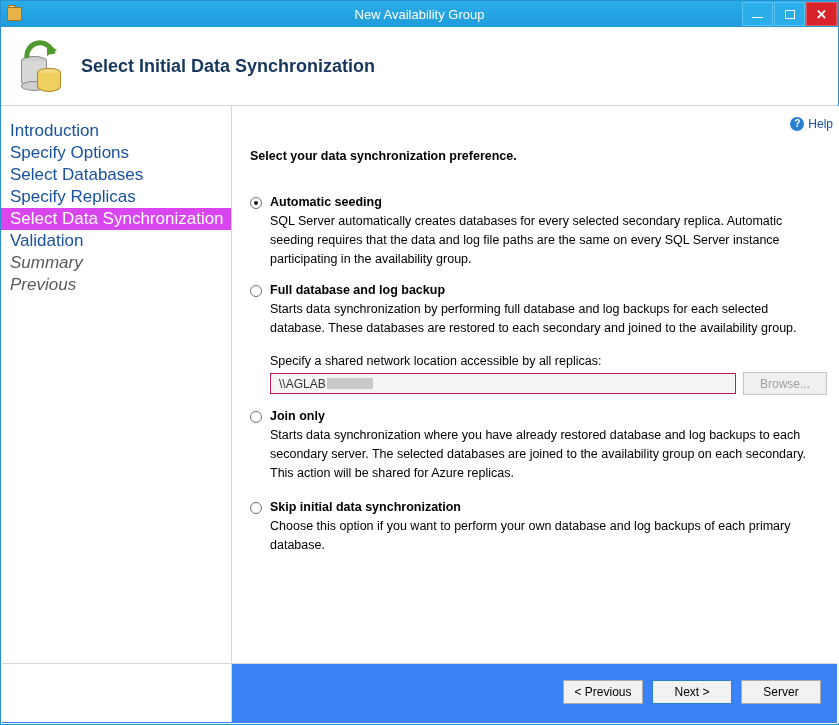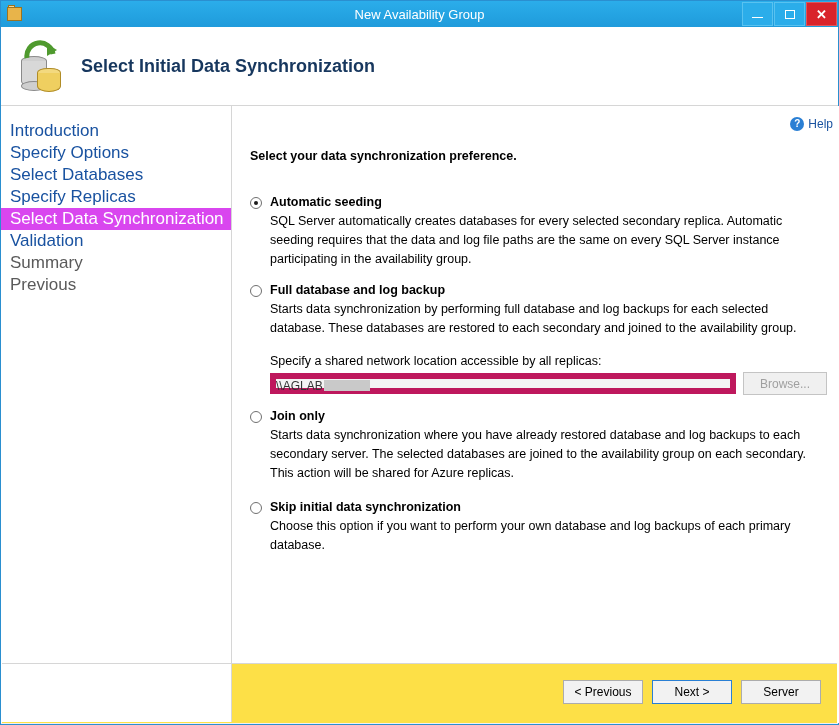--- a/index.html
+++ b/index.html
@@ -208,20 +208,21 @@
   .side-item.link {
     color: #1952a0;
     cursor: pointer;
   }
   .side-item.current {
     background: #d946ef;
     color: #ffffff;
   }
   .side-item.disabled {
     color: #5a5a5a;
+    font-style: italic;
   }
 
   .content {
     flex: 1;
     background: #ffffff;
     position: relative;
   }
   .help-row {
     position: absolute;
     right: 14px;
@@ -297,28 +298,29 @@
   }
   .share-row {
     margin-left: 20px;
     display: flex;
     align-items: center;
     gap: 7px;
   }
   .share-input {
     width: 466px;
     height: 21px;
-    border: 6px solid #be185d;
+    border: 1px solid #be185d;
     background: #f4f4f4;
     box-sizing: border-box;
     font-family: "Liberation Sans", sans-serif;
     font-size: 12px;
     color: #333333;
-    padding: 0 0;
-    display: flex;
+    padding: 0 8px;
+    display: flex;
+    align-items: center;
   }
   .share-val {
     position: relative;
   }
   .share-val .redacted {
     display: inline-block;
     width: 46px;
     height: 11px;
     background: #c9c9c9;
     vertical-align: -1px;
@@ -346,21 +348,21 @@
   }
   .btn.primary {
     border-color: #2a7fd4;
   }
   .footer-band {
     position: absolute;
     left: 1px;
     right: 1px;
     bottom: 1px;
     height: 60px;
-    background: #fde047;
+    background: #3b82f6;
     border-top: 1px solid #d6d6d6;
     box-sizing: border-box;
   }
   .footer-left-fill {
     position: absolute;
     left: 0; top: 0;
     width: 230px;
     height: 58px;
     background: #ffffff;
     border-right: 1px solid #d6d6d6;

